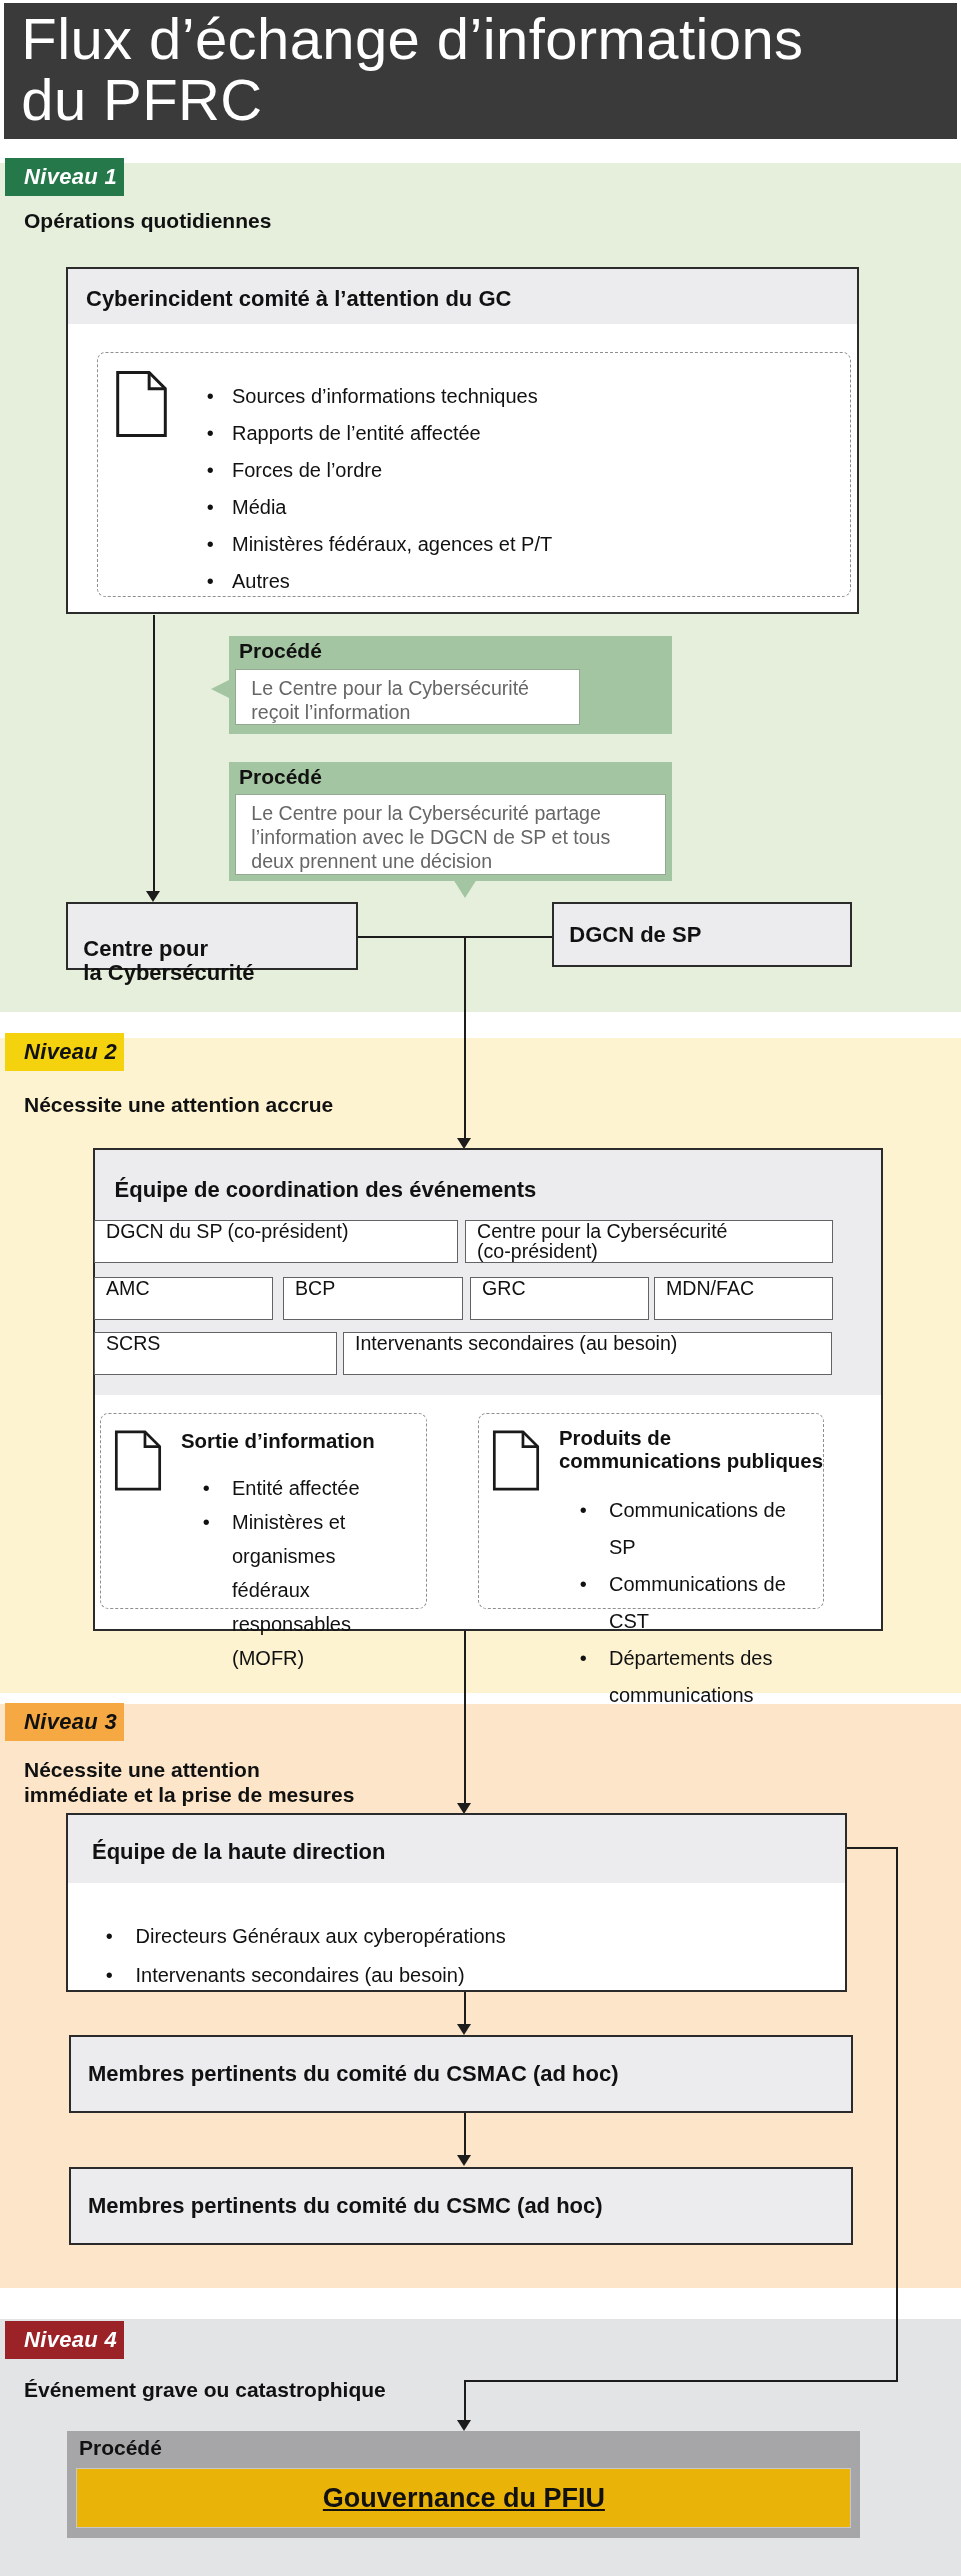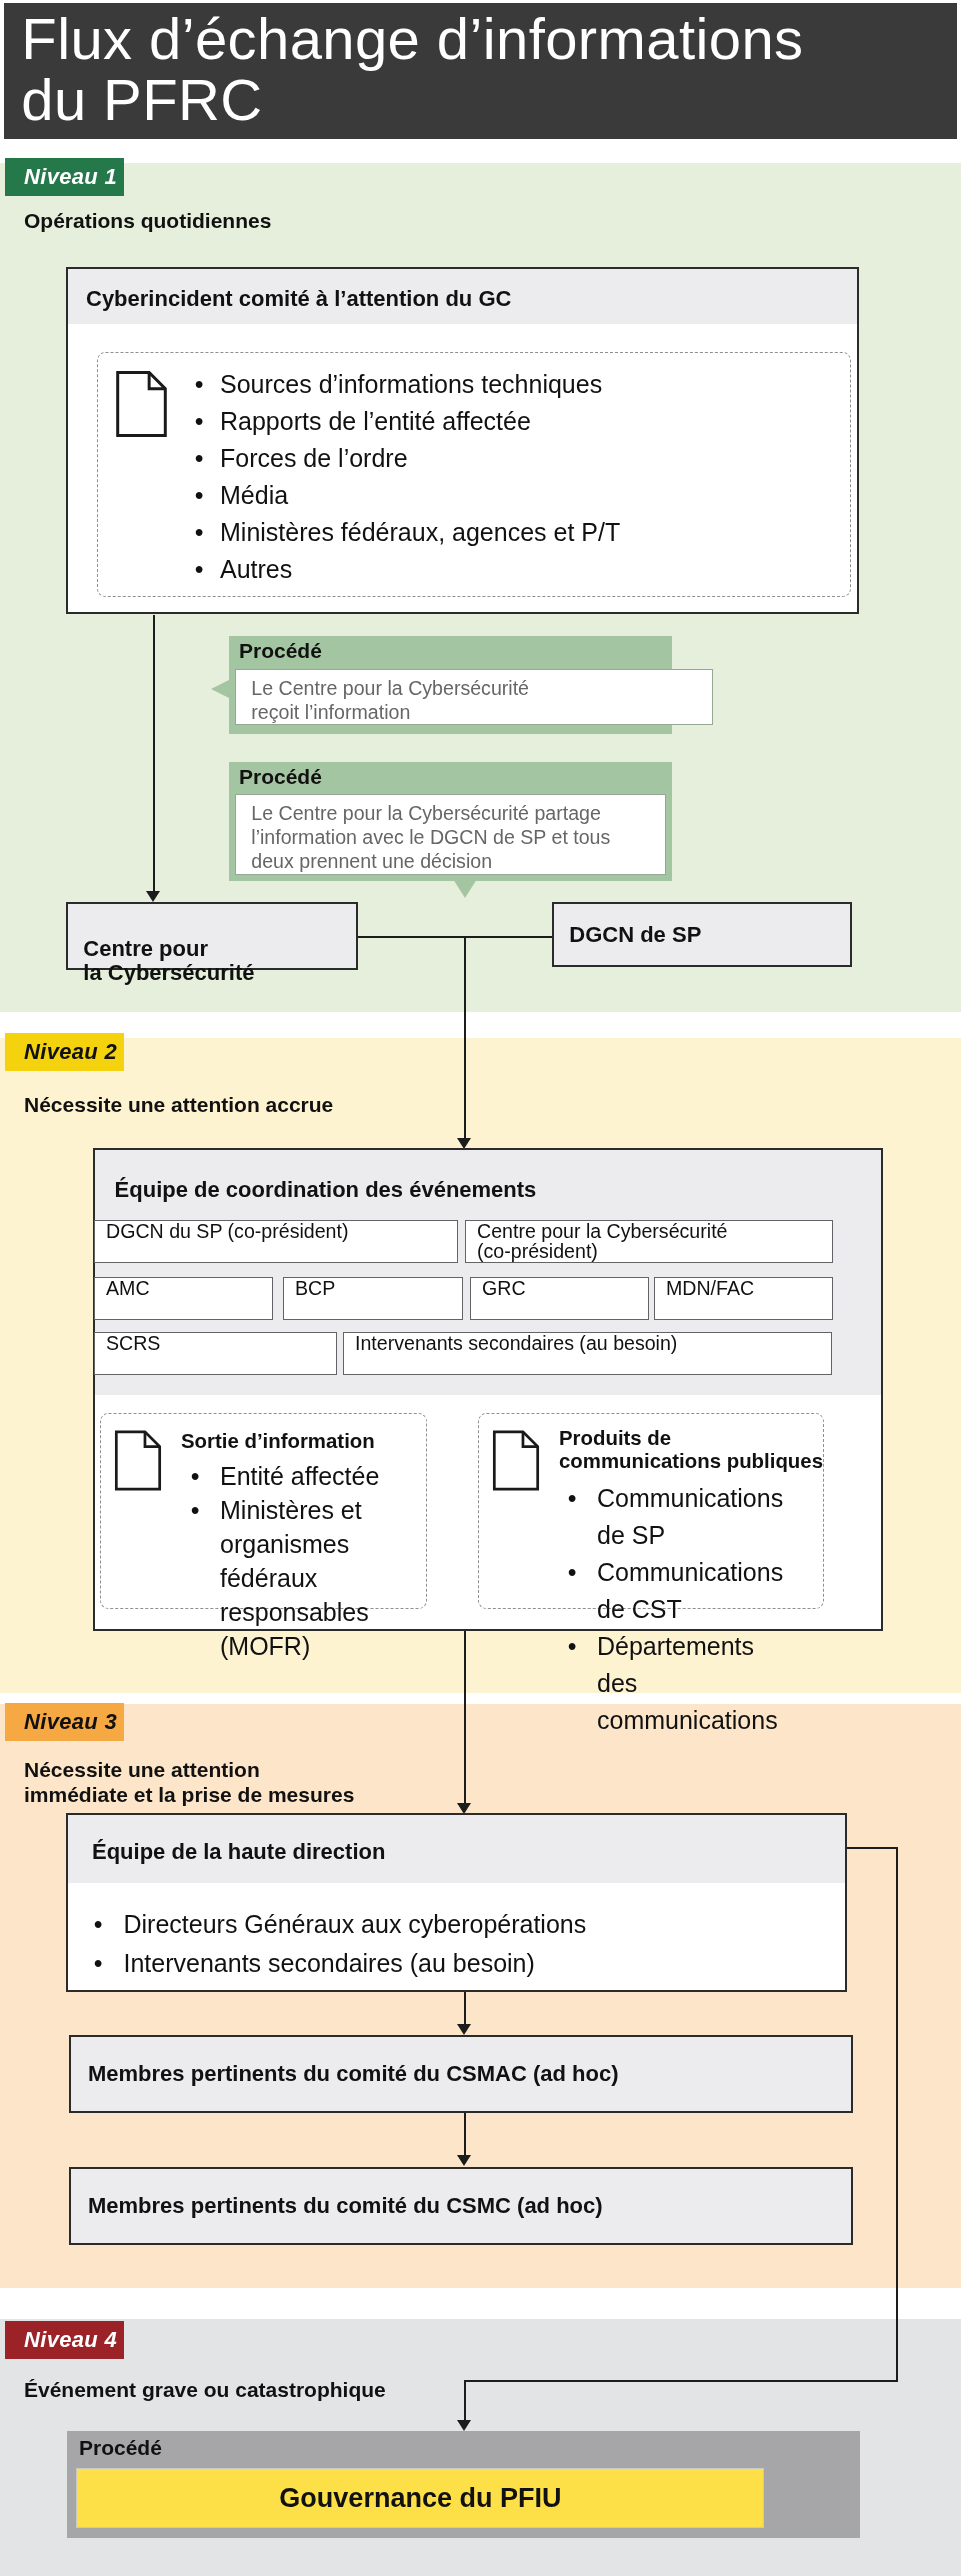--- a/index.html
+++ b/index.html
@@ -14,21 +14,21 @@
   .grayfill{background:#ececee;}
   .boxtitle{position:absolute;font-size:22px;font-weight:bold;white-space:nowrap;}
   .bigtext{font-size:22px;font-weight:bold;line-height:24px;white-space:pre-line;}
   .dashedbox{position:absolute;border:1.7px dashed #8f8f8f;border-radius:8.5px;box-sizing:border-box;}
   .subbox{position:absolute;background:#fff;border:1.7px solid #616366;box-sizing:border-box;
           font-size:19.6px;display:flex;padding-left:11px;line-height:20.4px;white-space:pre-line;}
   .process{position:absolute;background:#a4c5a1;box-sizing:border-box;}
   .plabel{position:absolute;font-size:21px;font-weight:bold;color:#111;}
   .pinner{position:absolute;background:#fff;border:0.9px solid #94a892;box-sizing:border-box;
           color:#666;font-size:19.6px;line-height:24px;white-space:pre-line;padding:6px 0 0 15.3px;}
-  .blist{list-style:none;margin:4px;padding:0;position:absolute;font-size:25px;}
+  .blist{list-style:none;margin:16px;padding:0;position:absolute;font-size:20px;}
   .blist li{position:relative;padding-left:27px;}
   .blist li::before{content:"\2022";position:absolute;left:1.7px;}
   .nowrap li{white-space:nowrap;}
   .vline,.hline{position:absolute;background:#1c1c1c;}
   .vline{width:1.7px;} .hline{height:1.7px;}
   .ahead{position:absolute;width:0;height:0;border-left:7.7px solid transparent;
          border-right:7.7px solid transparent;border-top:11px solid #1c1c1c;}
   .ptr-left{position:absolute;width:0;height:0;border-top:12.8px solid transparent;
             border-bottom:12.8px solid transparent;border-right:24px solid #a4c5a1;}
   .ptr-down{position:absolute;width:0;height:0;border-left:12px solid transparent;
@@ -91,21 +91,21 @@
     <li style="line-height:37px;">Sources d’informations techniques</li>
     <li style="line-height:37px;">Rapports de l’entité affectée</li>
     <li style="line-height:37px;">Forces de l’ordre</li>
     <li style="line-height:37px;">Média</li>
     <li style="line-height:37px;">Ministères fédéraux, agences et P/T</li>
     <li style="line-height:37px;">Autres</li>
   </ul>
 
   <div class="process" style="left:229px;top:636px;width:443px;height:98px;"></div>
   <div class="plabel" style="left:239px;top:639px;">Procédé</div>
-  <div class="pinner" style="left:235px;top:669px;width:478px;height:56px;">Le Centre pour la Cybersécurité
+  <div class="pinner" style="left:235px;top:669px;width:345px;height:56px;">Le Centre pour la Cybersécurité
 reçoit l’information</div>
   <div class="ptr-left" style="left:211px;top:677px;"></div>
 
   <div class="process" style="left:229px;top:762px;width:443px;height:119px;"></div>
   <div class="plabel" style="left:239px;top:765px;">Procédé</div>
   <div class="pinner" style="left:235px;top:794px;width:431px;height:81px;">Le Centre pour la Cybersécurité partage
 l’information avec le DGCN de SP et tous
 deux prennent une décision</div>
   <div class="ptr-down" style="left:453px;top:879px;"></div>
 
@@ -197,19 +197,19 @@
 
   <div class="mainbox grayfill" style="left:69px;top:2167px;width:784px;height:78px;display:flex;align-items:center;padding-left:17px;">
     <span class="bigtext">Membres pertinents du comité du CSMC (ad hoc)</span>
   </div>
 
   <div class="lvl-label" style="top:2321px;background:#9b2328;color:#fff;">Niveau 4</div>
   <div class="subtitle" style="top:2377px;">Événement grave ou catastrophique</div>
 
   <div class="abs" style="left:67px;top:2431px;width:793px;height:107px;background:#a6a6a8;">
     <div class="abs" style="left:12px;top:5.1px;font-size:21px;font-weight:bold;color:#111;">Procédé</div>
-    <div class="abs" style="left:9.4px;top:37px;width:688px;height:60px;background:#fde047;border:0.9px solid #c8c8c8;display:flex;align-items:center;justify-content:center;">
+    <div class="abs" style="left:9.4px;top:37px;width:775px;height:60px;background:#eab308;border:0.9px solid #c8c8c8;display:flex;align-items:center;justify-content:center;text-decoration:underline;">
       <span style="font-size:27px;font-weight:bold;">Gouvernance du PFIU</span>
     </div>
   </div>
 
 </div>
 
 
 </body></html>

